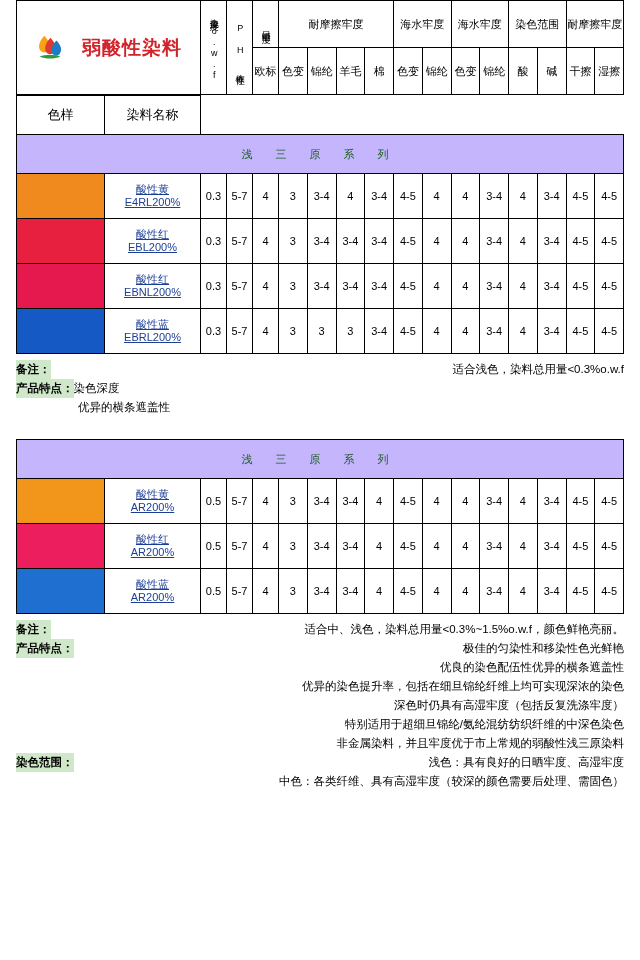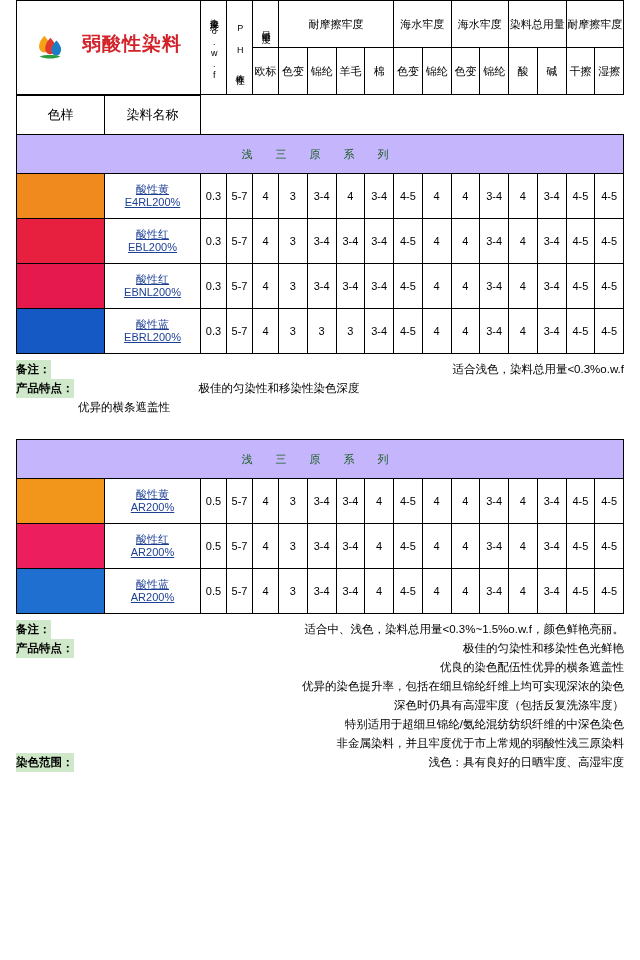--- a/index.html
+++ b/index.html
@@ -18,21 +18,21 @@
     border:1px solid #000;
     font-size:11px;
     text-align:center;
     vertical-align:middle;
     padding:0;
     line-height:1.15;
   }
 
   
   .logo-cell{width:184px;height:46px;padding:0 4px;}
-  .logo-wrap{display:flex;justify-content:center;gap:17px;}
+  .logo-wrap{display:flex;align-items:center;justify-content:center;gap:17px;}
   .logo-mark{width:30px;height:30px;flex:0 0 30px;}
   .logo-text{font-size:19px;font-weight:bold;color:#d2232a;letter-spacing:1px;}
 
   .vtxt{
     writing-mode:vertical-rl;
     text-orientation:upright;
     letter-spacing:1px;
     display:inline-block;
     line-height:1.05;
     font-size:10px;
@@ -124,21 +124,21 @@
       </td>
       <td class="hdr-grp" rowspan="2">
         <span class="vtxt vtxt-sm">P H 依存性</span>
       </td>
       <td class="hdr-grp">
         <span class="vtxt vtxt-sm">日晒牢度</span>
       </td>
       <td class="hdr-grp" colspan="4">耐摩擦牢度</td>
       <td class="hdr-grp" colspan="2">海水牢度</td>
       <td class="hdr-grp" colspan="2">海水牢度</td>
-      <td class="hdr-grp" colspan="2">染料总用量</td>
+      <td class="hdr-grp" colspan="2">染色范围</td>
       <td class="hdr-grp" colspan="2">耐摩擦牢度</td>
     </tr>
     <tr>
       <td class="hdr-sub">欧标</td>
       <td class="hdr-sub">色变</td>
       <td class="hdr-sub">锦纶</td>
       <td class="hdr-sub">羊毛</td>
       <td class="hdr-sub">棉</td>
       <td class="hdr-sub">色变</td>
       <td class="hdr-sub">锦纶</td>
@@ -283,21 +283,20 @@
     </table>
 
   <div class="notes">
     <div class="note-row">
       <span class="note-lbl hl">备注：</span>
       <span class="note-val">适合浅色，染料总用量&lt;0.3%o.w.f</span>
     </div>
     <div class="note-row">
       <span class="note-lbl hl">产品特点：</span>
       <span class="note-val two-col">
-        <span class="left">极佳的匀染性和移染性</span>
         <span>染色深度</span>
       </span>
     </div>
     <div class="note-row indent">
       <span class="note-val two-col">
         <span>优异的横条遮盖性</span>
       </span>
     </div>
   </div>
 
@@ -423,15 +422,18 @@
     <div class="note-row indent">
       <span class="note-val">特别适用于超细旦锦纶/氨纶混纺纺织纤维的中深色染色</span>
     </div>
     <div class="note-row indent">
       <span class="note-val">非金属染料，并且牢度优于市上常规的弱酸性浅三原染料</span>
     </div>
     <div class="note-row">
       <span class="note-lbl hl">染色范围：</span>
       <span class="note-val">浅色：具有良好的日晒牢度、高湿牢度</span>
     </div>
+    <div class="note-row indent">
+      <span class="note-val">中色：各类纤维、具有高湿牢度（较深的颜色需要后处理、需固色）</span>
+    </div>
   </div>
 
 </div>
 
 </body></html>

